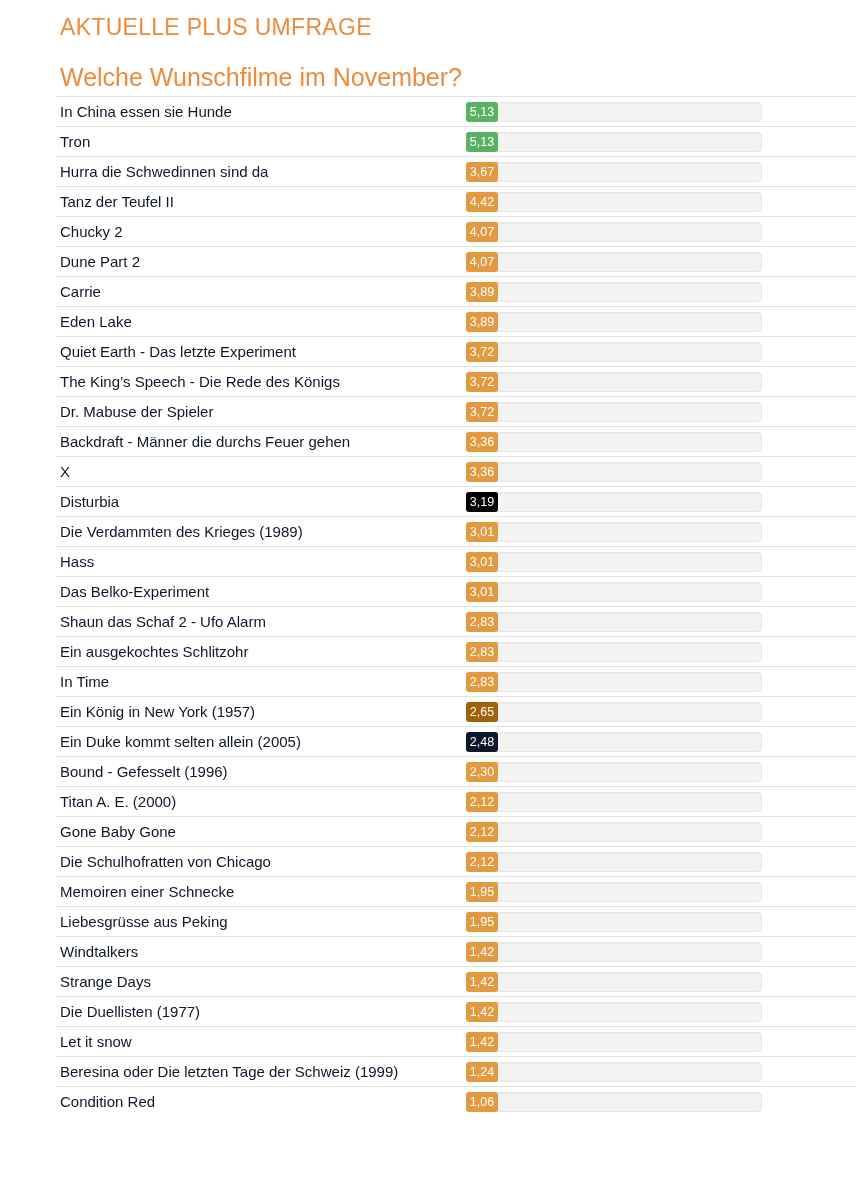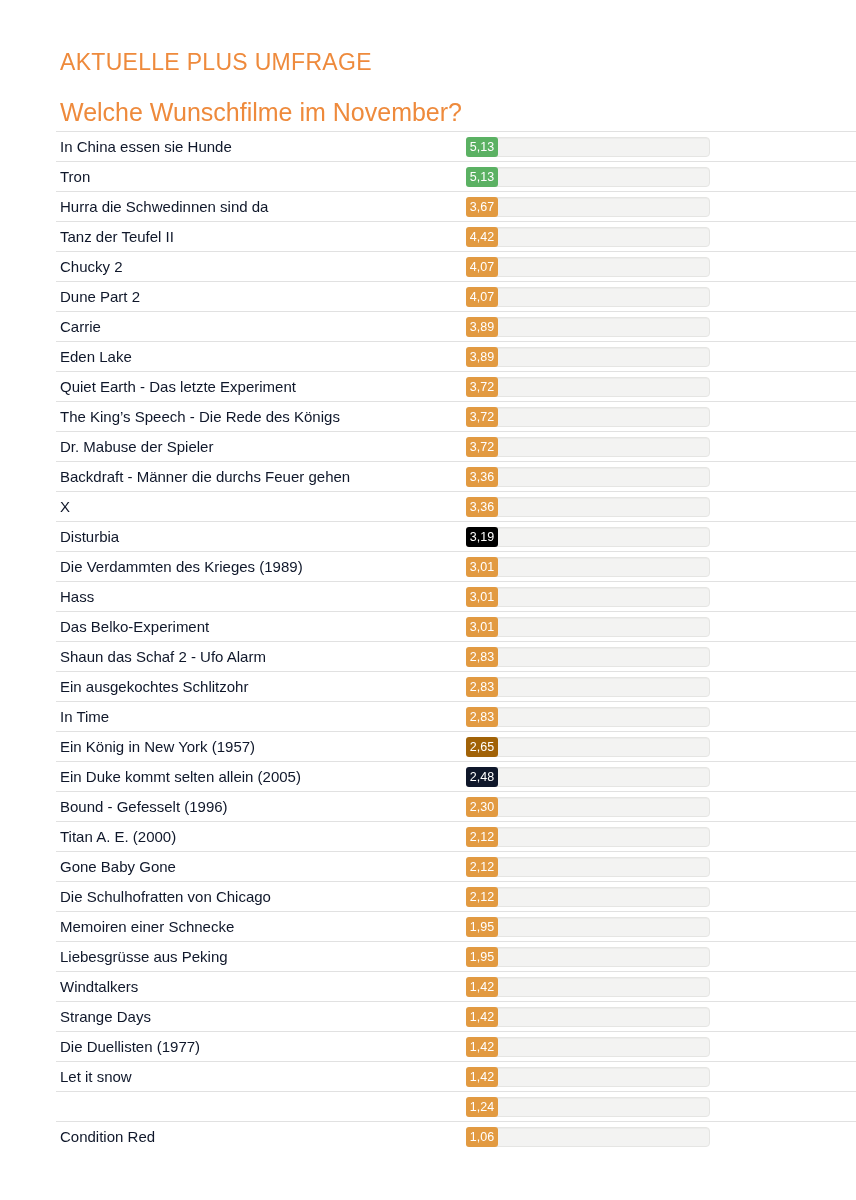--- a/index.html
+++ b/index.html
@@ -6,21 +6,21 @@
   html, body {
     margin: 0;
     padding: 0;
     background: #ffffff;
     width: 856px;
     height: 1200px;
     font-family: "Liberation Sans", sans-serif;
     overflow: hidden;
   }
   .page-header {
-    padding: 50px 0 0 60px;
+    padding: 15px 0 0 60px;
   }
   .eyebrow {
     margin: 0;
     font-size: 23px;
     font-weight: 400;
     line-height: 1.1;
     letter-spacing: 0.3px;
     color: var(--accent, #ee8a3c);
   }
   .page-title {
@@ -45,21 +45,21 @@
   .movie-title {
     padding-left: 4px;
     font-size: 15px;
     color: #0f172a;
     white-space: nowrap;
   }
   .vote-bar {
     position: absolute;
     left: 410px;
     top: 5px;
-    width: 244px;
+    width: 296px;
     height: 20px;
     background: var(--track, #f3f3f2);
     border: 1px solid #e5e5e3;
     border-radius: 4px;
     box-shadow: inset 0 1px 1px rgba(0,0,0,0.03);
   }
   .vote-badge {
     position: absolute;
     left: -1px;
     top: -1px;
@@ -301,20 +301,21 @@
   </li>
 
   <li class="poll-row">
     <span class="movie-title">Let it snow</span>
     <span class="vote-bar">
       <span class="vote-badge" style="background: rgb(226, 154, 65);">1,42</span>
     </span>
   </li>
 
   <li class="poll-row">
+    <span class="movie-title">Beresina oder Die letzten Tage der Schweiz (1999)</span>
     <span class="vote-bar">
       <span class="vote-badge" style="background: rgb(226, 154, 65);">1,24</span>
     </span>
   </li>
 
   <li class="poll-row">
     <span class="movie-title">Condition Red</span>
     <span class="vote-bar">
       <span class="vote-badge" style="background: rgb(226, 154, 65);">1,06</span>
     </span>

